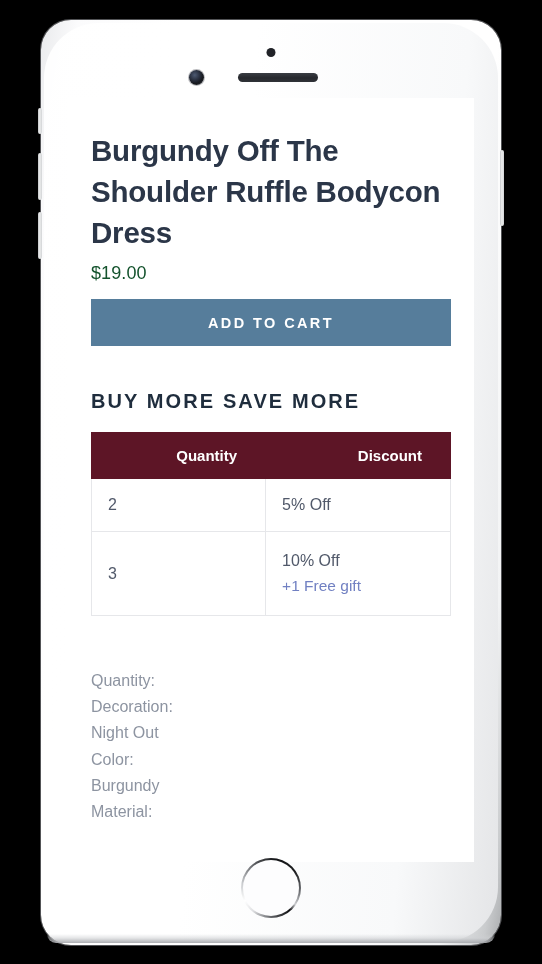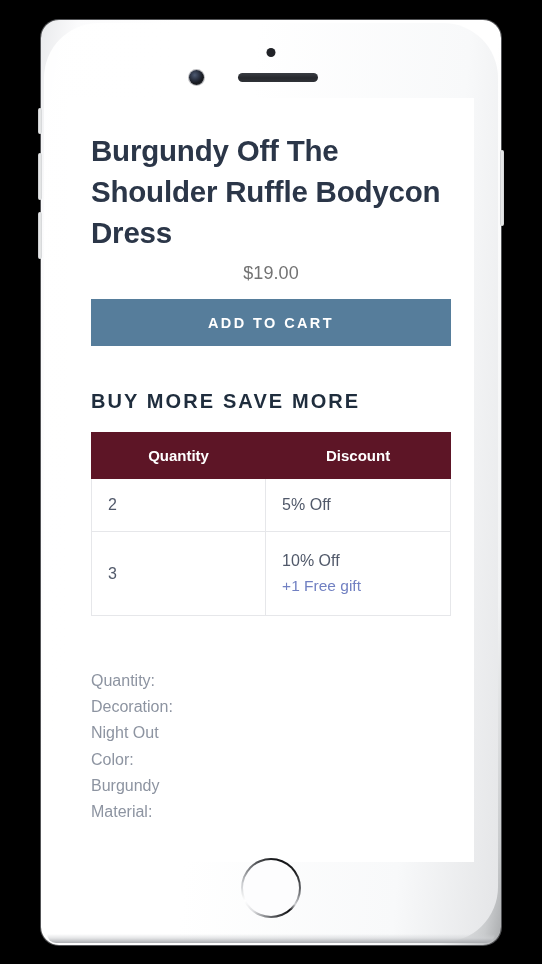--- a/index.html
+++ b/index.html
@@ -17,21 +17,21 @@
     position: relative;
   }
 
   
   .device {
     position: absolute;
     left: 41px;
     top: 20px;
     width: 460px;
     height: 925px;
-    border-radius: 18px;
+    border-radius: 30px;
     background: linear-gradient(100deg,
         #e9eaec 0%,
         #fbfbfc 6%,
         #ffffff 22%,
         #ffffff 74%,
         #f2f3f4 90%,
         #c9cbcd 97%,
         #a9abad 100%);
     box-shadow:
         0 0 0 1px rgba(150,152,156,0.55),
@@ -153,23 +153,22 @@
     font-size: 29.5px;
     font-weight: bold;
     line-height: 41px;
     color: #2b3648;
     letter-spacing: -0.2px;
   }
 
   .product-price {
     margin-top: 10px;
     font-size: 18px;
-    color: #737373;
+    color: #14532d;
     letter-spacing: 0.1px;
-    text-align: center;
   }
 
   
   .add-to-cart {
     display: block;
     width: 100%;
     margin-top: 15px;
     height: 47px;
     background: #567d9b;
     border: none;
@@ -193,21 +192,21 @@
   
   .discount-table {
     width: 100%;
     margin-top: 19px;
     border-collapse: collapse;
     table-layout: fixed;
   }
   .discount-table th {
     background: #5d1526;
     color: #ffffff;
-    text-align: center;
+    text-align: right;
     font-size: 15px;
     font-weight: bold;
     padding: 14px 28px;
     border: 1px solid #5d1526;
   }
   .discount-table th.col-qty { width: 48.5%; }
   .discount-table td {
     border: 1px solid #e6e7ea;
     padding: 17px 16px;
     font-size: 16px;

